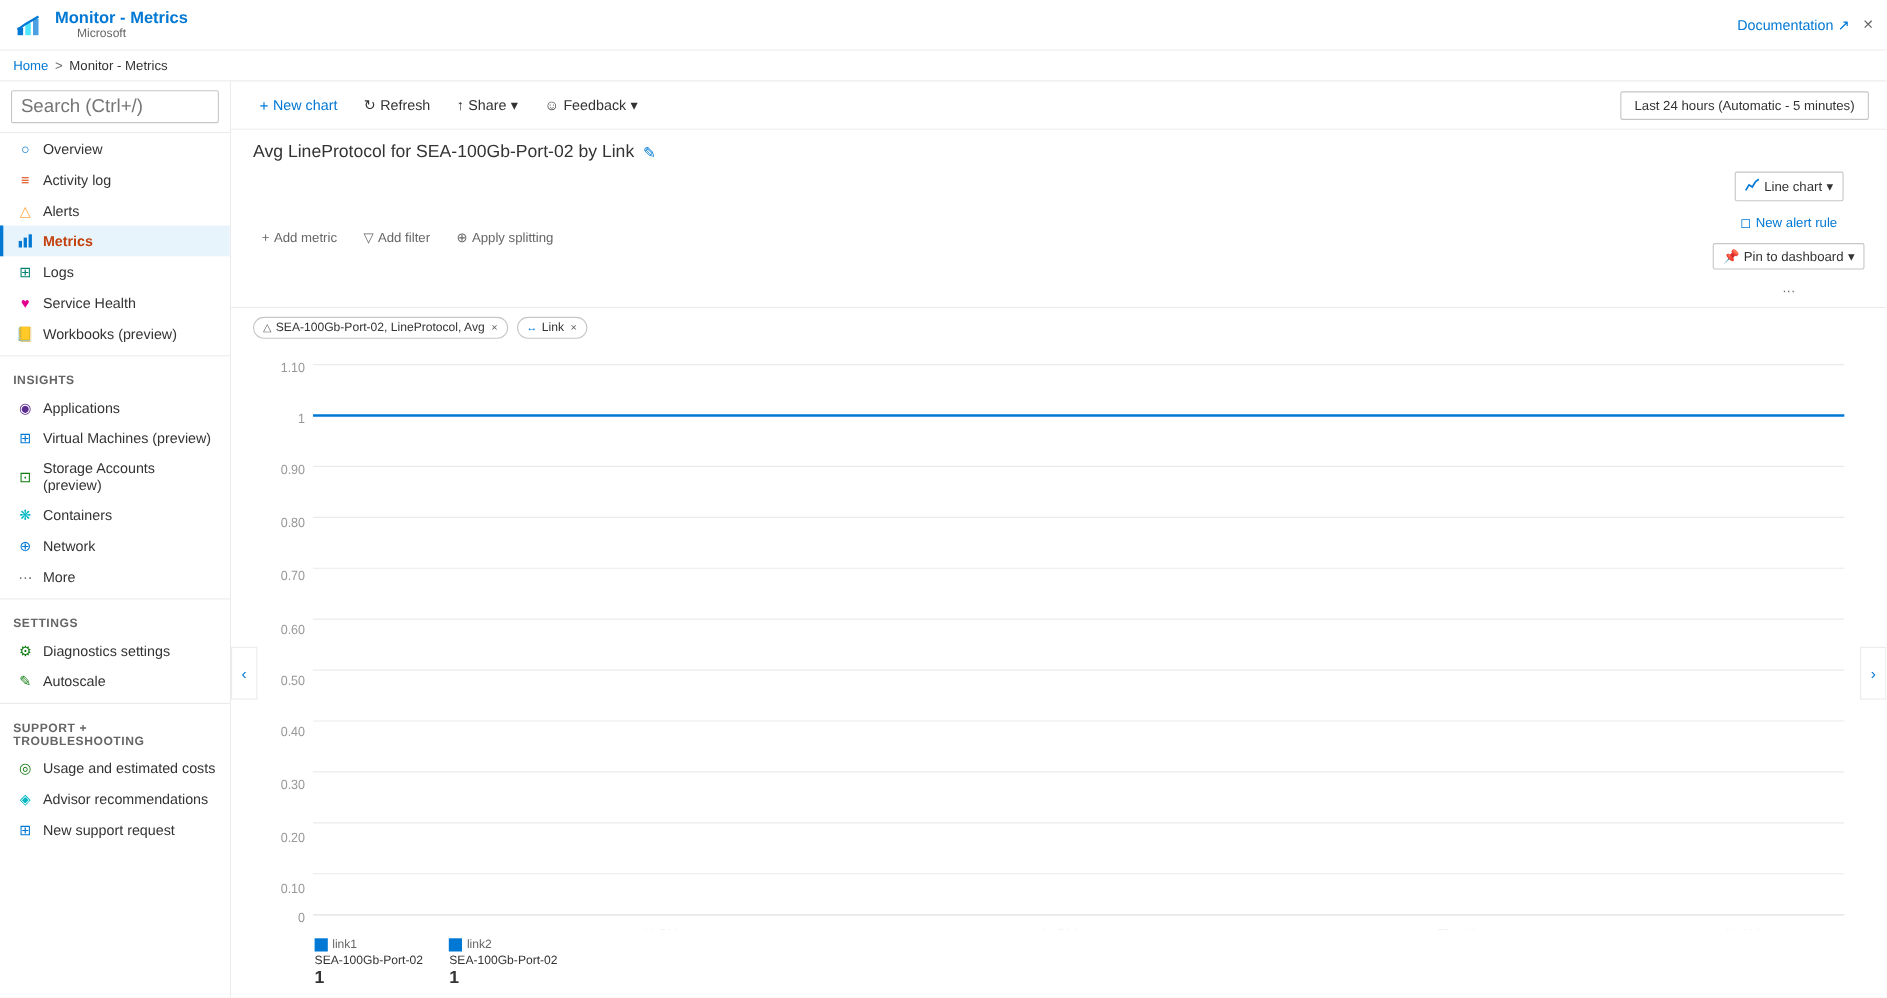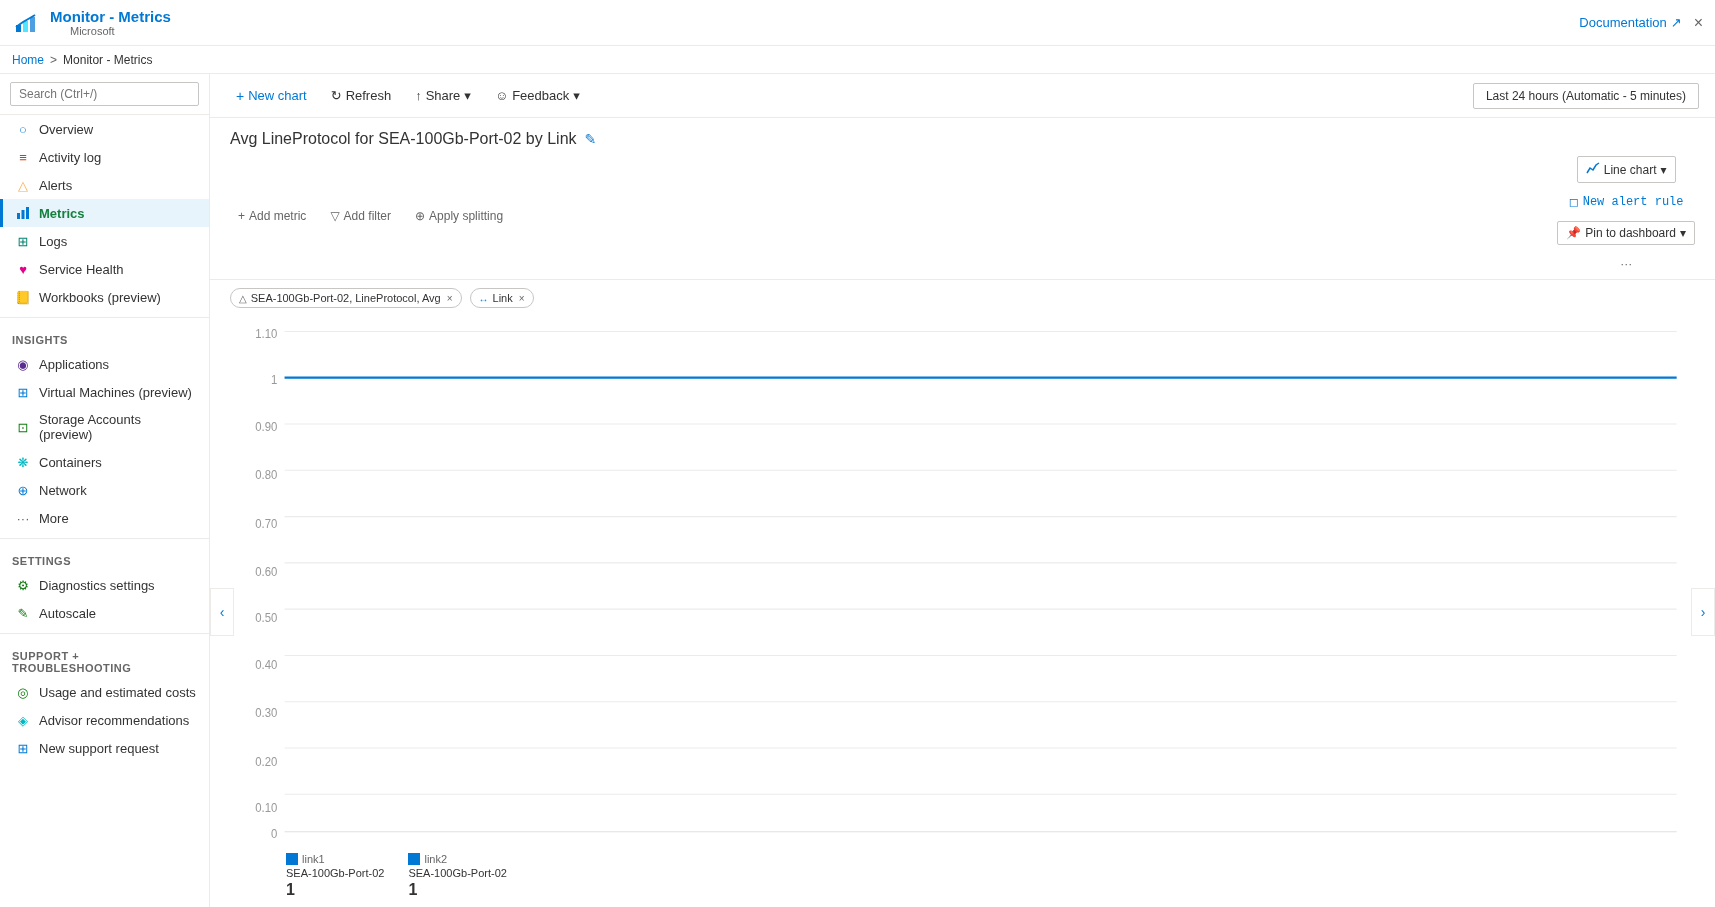--- a/index.html
+++ b/index.html
@@ -21,24 +21,24 @@
     .breadcrumb a { color: #0078d4; text-decoration: none; }
     .breadcrumb-sep { color: #666; }
     .breadcrumb-current { color: #333; }
 
     
     .main-layout { display: flex; flex: 1; overflow: hidden; }
 
     
     .sidebar { width: 210px; background: #fff; border-right: 1px solid #edebe9; display: flex; flex-direction: column; overflow-y: auto; flex-shrink: 0; }
     .sidebar-search { padding: 8px 10px; border-bottom: 1px solid #edebe9; }
-    .sidebar-search input { width: 100%; padding: 4px 8px; border: 1px solid #c8c6c4; border-radius: 2px; font-size: 12px; color: #333; }
+    .sidebar-search input { width: 100%; padding: 4px 8px; border: 1px solid #c8c6c4; border-radius: 2px; font-size: 17px; color: #333; }
     .sidebar-section-label { font-size: 11px; font-weight: 600; color: #666; padding: 10px 12px 4px; text-transform: uppercase; letter-spacing: 0.5px; }
     .sidebar-item { display: flex; align-items: center; gap: 8px; padding: 6px 12px; cursor: pointer; font-size: 13px; color: #333; border-left: 3px solid transparent; }
-    .sidebar-item.active { background: #e8f4fc; border-left: 3px solid #0078d4; color: #15803d; font-weight: 600; }
+    .sidebar-item.active { background: #e8f4fc; border-left: 3px solid #0078d4; color: #c2410c; font-weight: 600; }
     .sidebar-item .item-icon { width: 16px; height: 16px; display: flex; align-items: center; justify-content: center; flex-shrink: 0; }
     .sidebar-divider { height: 1px; background: #edebe9; margin: 6px 0; }
 
     
     .icon-blue { color: #0078d4; }
     .icon-orange { color: #d83b01; }
     .icon-yellow { color: #ffaa44; }
     .icon-teal { color: #008272; }
     .icon-purple { color: #5c2d91; }
     .icon-green { color: #107c10; }
@@ -263,21 +263,21 @@
             <span>
               <svg width="14" height="14" viewBox="0 0 14 14">
                 <polyline points="1,12 4,7 7,9 10,4 13,2" stroke="#0078d4" stroke-width="1.5" fill="none"></polyline>
               </svg>
             </span>
             <span>Line chart</span>
             <span>▾</span>
           </button>
           <button class="chart-action-btn">
             <span style="color:#0078d4;">◻</span>
-            <span style="color:#0078d4;font-family:Liberation Mono, monospace;">New alert rule</span>
+            <span style="color:#0078d4;">New alert rule</span>
           </button>
           <button class="chart-action-dropdown">
             <span>📌</span>
             <span>Pin to dashboard</span>
             <span>▾</span>
           </button>
           <button class="chart-action-btn">
             <span>···</span>
           </button>
         </div>

